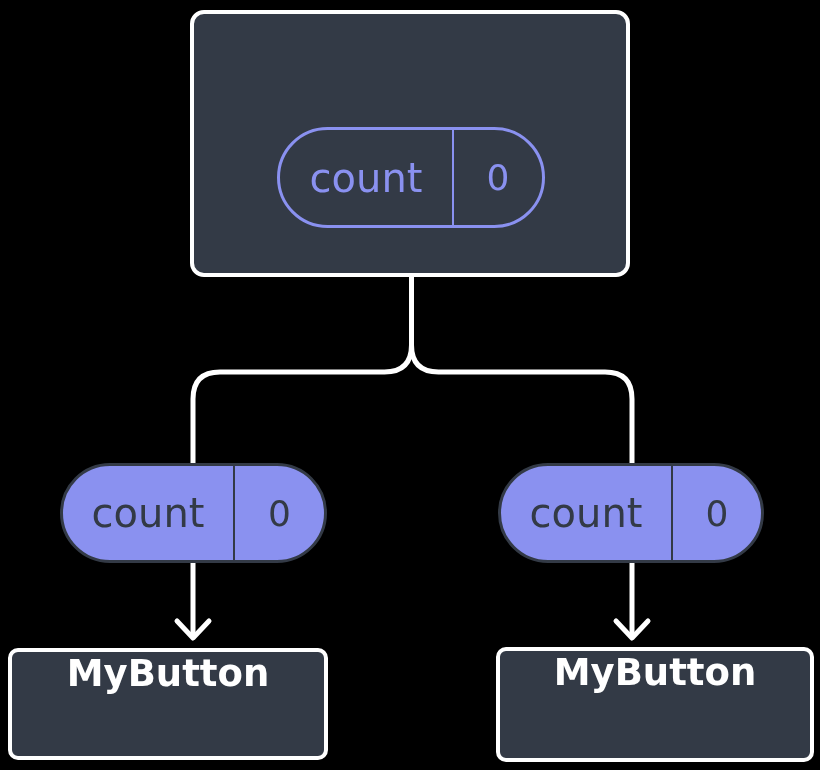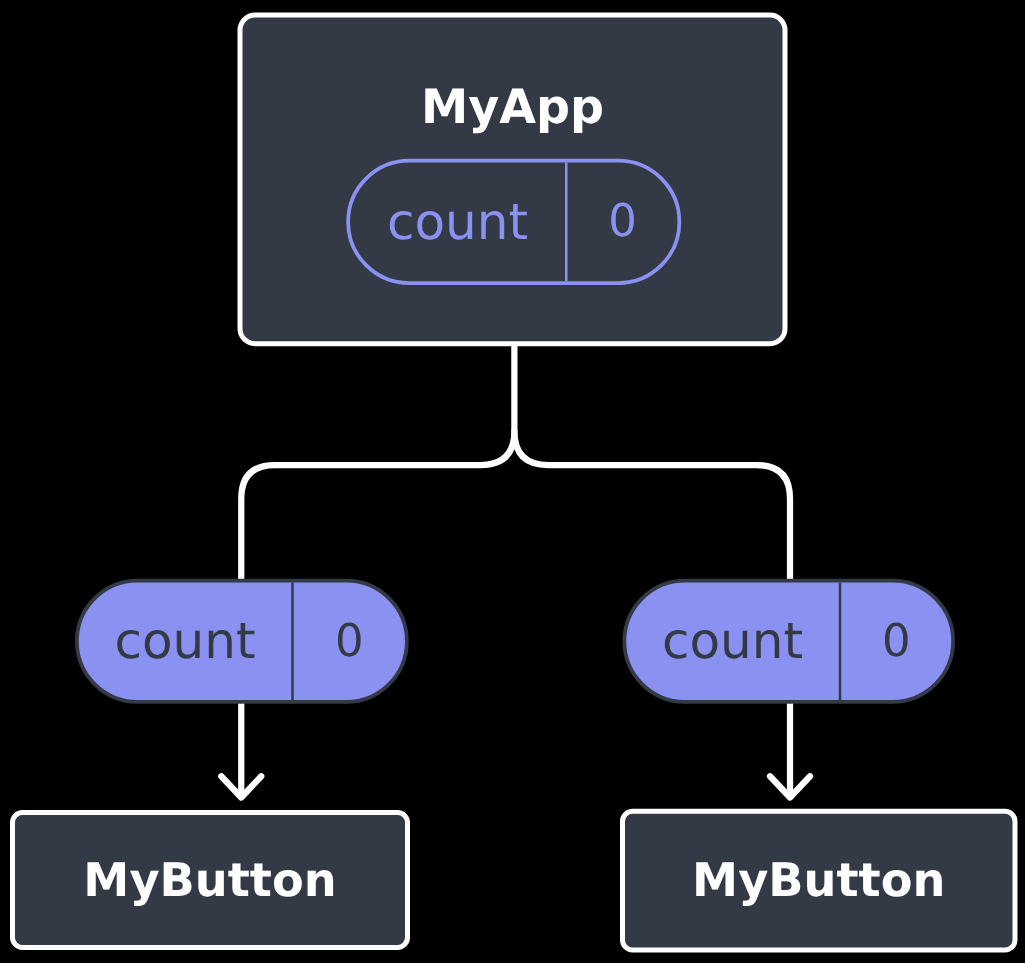--- a/index.html
+++ b/index.html
@@ -94,21 +94,20 @@
     z-index: 1;
   }
   .prop-pill .pill-label-sect {
     flex: 0 0 170px;
     border-right: 2.5px solid var(--pill-text-dark, #333A46);
   }
   .prop-pill-left  { left: 60px;  top: 463px; }
   .prop-pill-right { left: 498px; top: 463px; width: 266px; }
   .child-node {
     display: flex;
-    align-items: center;
     justify-content: center;
     border-radius: 10px;
     font-size: 37px;
     font-weight: 700;
     color: var(--title-text, #ffffff);
   }
   .child-node-left  { left: 8px;   top: 648px; width: 320px; height: 112px; }
   .child-node-right { left: 496px; top: 647px; width: 318px; height: 115px; }
 </style>
 </head>
@@ -119,21 +118,20 @@
   <svg class="connector-svg" width="820" height="770" viewBox="0 0 820 770">
     <path d="M 411.5 273 L 411.5 345 Q 411.5 372 384.5 372 L 220 372 Q 193 372 193 399 L 193 464"></path>
     <path d="M 411.5 345 Q 411.5 372 438.5 372 L 605 372 Q 632 372 632 399 L 632 464"></path>
     <path d="M 193 562 L 193 636"></path>
     <path d="M 177 621 L 193 638 L 209 621"></path>
     <path d="M 632 562 L 632 636"></path>
     <path d="M 616 621 L 632 638 L 648 621"></path>
   </svg>
 
   <div class="node root-node">
-    <div class="root-title">MyApp</div>
     <div class="state-pill">
       <div class="pill-label-sect">count</div>
       <div class="pill-value-sect">0</div>
     </div>
   </div>
 
   <div class="prop-pill prop-pill-left">
     <div class="pill-label-sect">count</div>
     <div class="pill-value-sect">0</div>
   </div>

